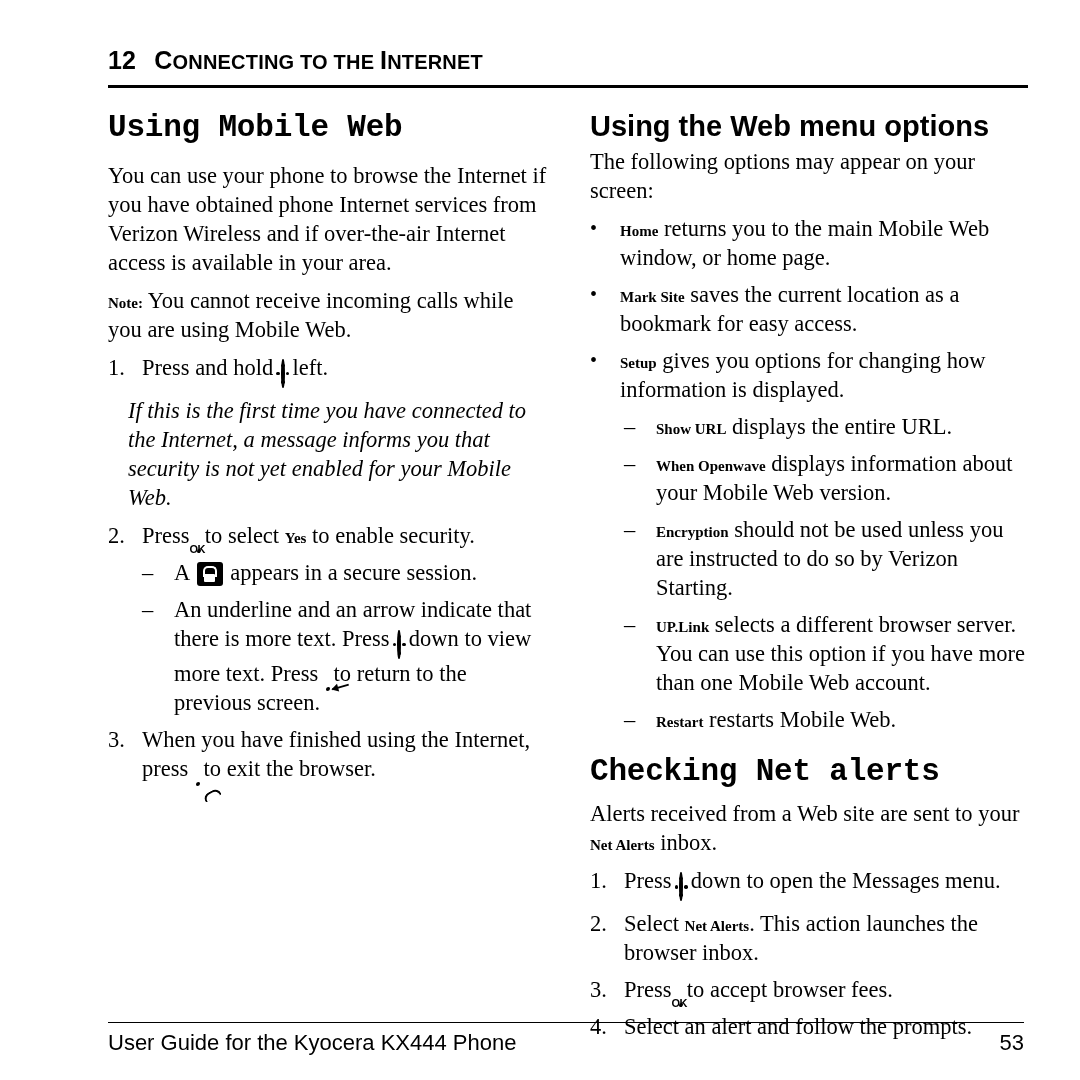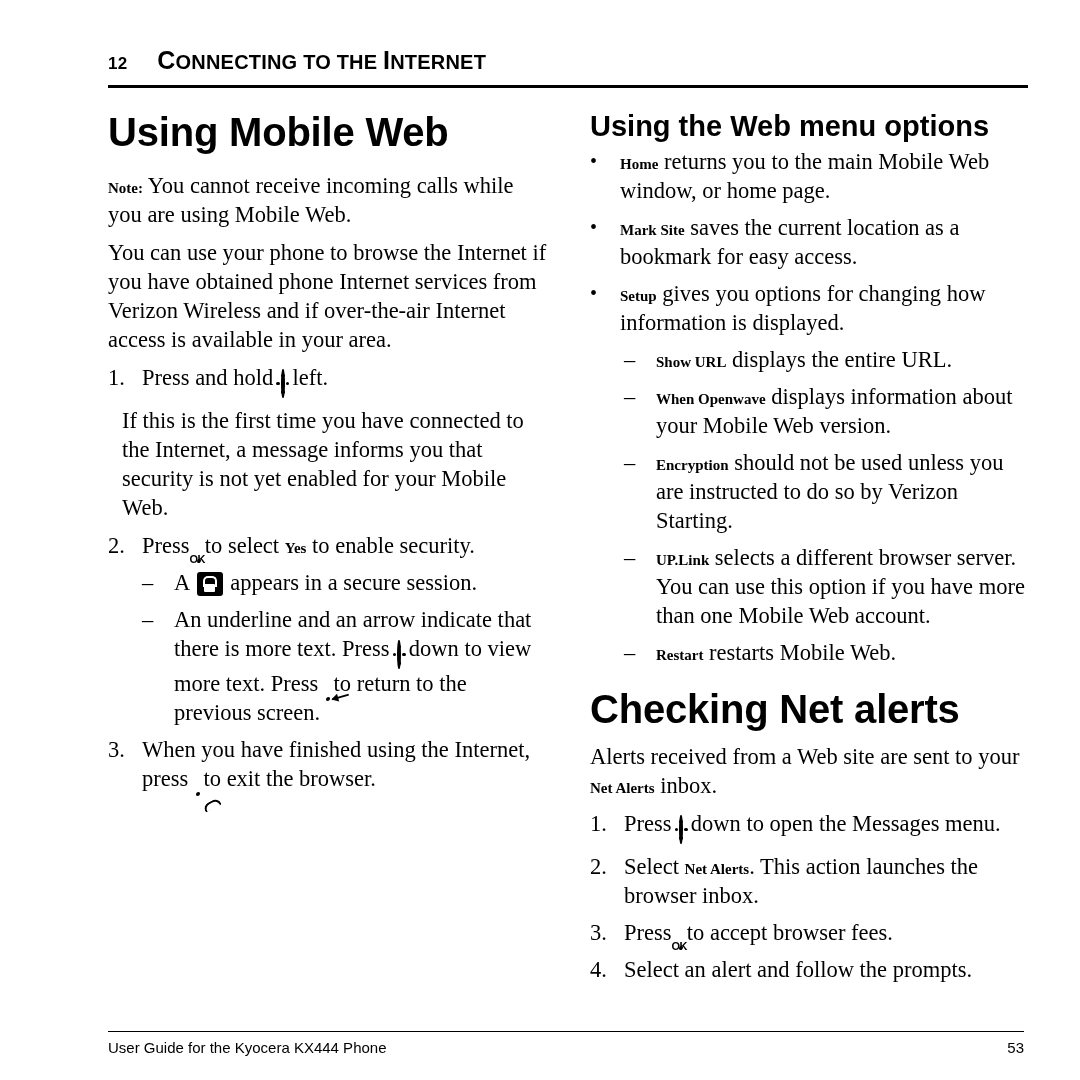--- a/index.html
+++ b/index.html
@@ -23,22 +23,22 @@
   }
   
   .chapter-head {
     display: flex;
     align-items: baseline;
     font-family: "Liberation Sans", sans-serif;
     font-weight: bold;
     letter-spacing: 0.2px;
   }
   .chapter-num {
-    font-size: 17px;
-    margin-right: 30px;
+    font-size: 25px;
+    margin-right: 18px;
     text-align: right;
   }
   .chapter-title {
     font-size: 25px;
     text-align: center;
   }
   .chapter-title .sc {
     font-size: 20px;
   }
   .rule {
@@ -53,23 +53,23 @@
     width: 920px;
   }
   .col-left {
     width: 440px;
     margin-right: 42px;
   }
   .col-right {
     width: 438px;
   }
   h1.sect {
-    font-family: Liberation Sans, sans-serif;
+    font-family: Liberation Mono, monospace;
     font-weight: bold;
-    font-size: 40px;
+    font-size: 31px;
     margin: 0 0 16px 0;
     letter-spacing: -0.2px;
   }
   h2.sub {
     font-family: "Liberation Sans", sans-serif;
     font-weight: bold;
     font-size: 29px;
     margin: 0 0 4px 0;
   }
   h2.sub.spaced {
@@ -105,21 +105,22 @@
     font-size: 20px;
     line-height: 1.45;
   }
   .marker.dashmark {
     width: 32px;
   }
   .body {
     flex: 1 1 auto;
   }
   .indent-1 {
-    margin-left: 14px;
+    margin-left: 20px;
+    font-style: italic;
   }
   .sub-item {
     margin-left: 34px;
   }
   
   .keyicon {
     display: inline-block;
     vertical-align: -6px;
     margin: 0 2px;
   }
@@ -275,43 +276,43 @@
     bottom: 24px;
   }
   .footer .fline {
     border-top: 1.6px solid #000;
     margin-bottom: 7px;
   }
   .footer .frow {
     display: flex;
     justify-content: space-between;
     font-family: "Liberation Sans", sans-serif;
-    font-size: 15px;
+    font-size: 22px;
   }
 </style>
 </head>
 <body>
 
 <div class="page">
 
   <div class="chapter-head">
     <span class="chapter-num">12</span>
     <span class="chapter-title"><span>C</span><span class="sc">ONNECTING TO THE </span><span>I</span><span class="sc">NTERNET</span></span>
   </div>
   <div class="rule"></div>
 
   <div class="cols">
 
     <div class="col-left">
 
       <h1 class="sect">Using Mobile Web</h1>
 
+      <p>You can use your phone to browse the Internet if you have obtained phone Internet services from Verizon Wireless and if over-the-air Internet access is available in your area.</p>
+
       <p><span class="bold-sans">Note:</span><span> You cannot receive incoming calls while you are using Mobile Web.</span></p>
-
-      <p>You can use your phone to browse the Internet if you have obtained phone Internet services from Verizon Wireless and if over-the-air Internet access is available in your area.</p>
 
 
       <div class="numlist">
 
         <div class="item">
           <span class="marker">1.</span>
           <span class="body"><span>Press and hold</span>
             <span class="keyicon"><span class="nav-key"><i class="t"></i><i class="b"></i><i class="l"></i><i class="r"></i></span></span>
             <span>left.</span></span>
         </div>
@@ -348,20 +349,21 @@
             <span class="keyicon"><span class="end-key"><span class="shape"></span><span class="phone"></span></span></span>
             <span>to exit the browser.</span></span>
         </div>
 
       </div>
     </div>
 
     <div class="col-right">
 
       <h2 class="sub">Using the Web menu options</h2>
+      <p>The following options may appear on your screen:</p>
 
       <div class="item">
         <span class="marker bulletmark">•</span>
         <span class="body"><span class="bold-sans">Home</span><span> returns you to the main Mobile Web window, or home page.</span></span>
       </div>
       <div class="item">
         <span class="marker bulletmark">•</span>
         <span class="body"><span class="bold-sans">Mark Site</span><span> saves the current location as a bookmark for easy access.</span></span>
       </div>
       <div class="item">

